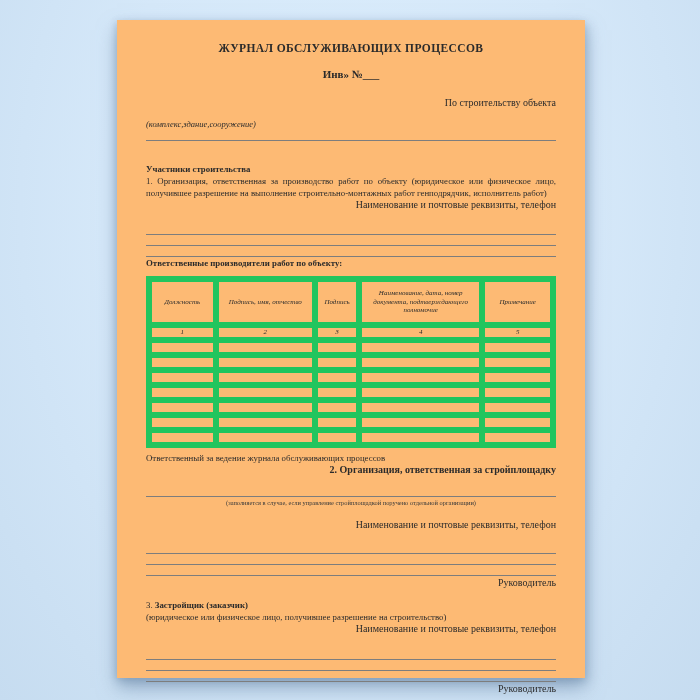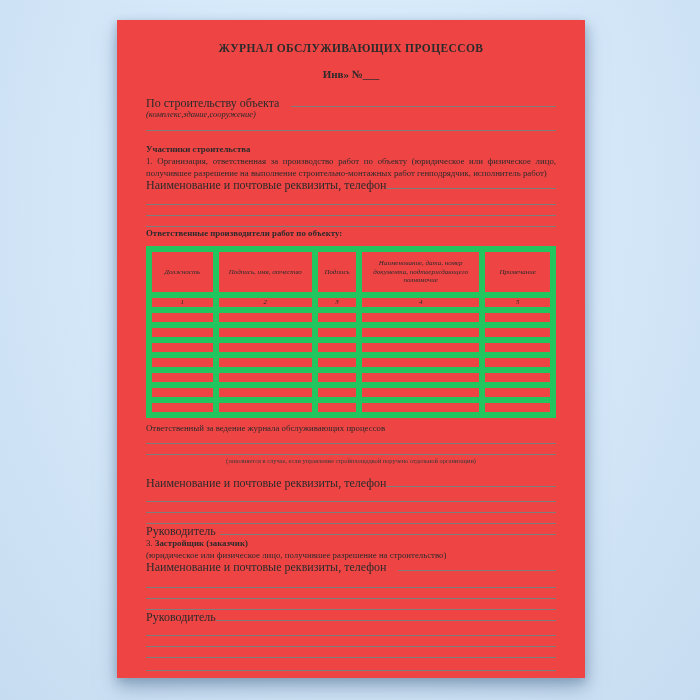--- a/index.html
+++ b/index.html
@@ -16,21 +16,21 @@
     color: #2b2b2b;
   }
   .sheet {
     position: absolute;
     left: 117px;
     top: 20px;
     width: 468px;
     height: 658px;
     box-sizing: border-box;
     padding: 20px 29px 0 29px;
-    background: #ef4444;
+    background: #fdba74;
     box-shadow: 0 10px 18px rgba(105, 135, 165, 0.55),
                 3px 4px 9px rgba(115, 145, 175, 0.35),
                 -2px 2px 6px rgba(115, 145, 175, 0.25);
   }
   .title {
     font-size: 11.5px;
     font-weight: bold;
     text-align: center;
     letter-spacing: 0.4px;
     margin-top: 2px;
@@ -42,23 +42,24 @@
     text-align: center;
     margin-top: 13px;
     line-height: 12px;
   }
   .txt {
     font-size: 8.8px;
     line-height: 12px;
   }
   .row {
     display: flex;
-    align-items: flex-start;
-    font-size: 12px;
-    line-height: 12px;
+    align-items: flex-end;
+    font-size: 10px;
+    line-height: 12px;
+    flex-direction: column;
   }
   .row .lbl { white-space: nowrap; }
   .fill {
     flex: 1 1 auto;
     border-bottom: 1px solid #7d7d7d;
     height: 9px;
   }
   .fill.gap { margin-left: 12px; }
   .fill.gap-sm { margin-left: 4px; }
   .uline {
@@ -104,21 +105,21 @@
   }
   table.producers td.num {
     font-style: italic;
     font-size: 7px;
     height: 9px;
     line-height: 9px;
   }
   table.producers td.empty {
     height: 9px;
   }
-  .mt-sec { margin-top: 12px; }
+  .mt-sec { margin-top: 22px; }
 </style>
 </head>
 <body>
 
 <div class="sheet">
 
   <div class="title">ЖУРНАЛ ОБСЛУЖИВАЮЩИХ ПРОЦЕССОВ</div>
   <div class="inv">Инв» №___</div>
 
   <div class="row" style="margin-top:17px">
@@ -213,20 +214,21 @@
           <td class="empty"></td>
           <td class="empty"></td>
           <td class="empty"></td>
         </tr>
   </tbody>
     </table>
 
   <div class="txt" style="margin-top:4px">Ответственный за ведение журнала обслуживающих процессов</div>
 
   <div class="row">
+    <span class="lbl bold">2. Организация, ответственная за стройплощадку</span>
     <span class="fill"></span>
   </div>
   <div class="uline"></div>
   <div class="note-small">(заполняется в случае, если управление стройплощадкой поручено отдельной организации)</div>
 
   <div class="row" style="margin-top:12px">
     <span class="lbl">Наименование и почтовые реквизиты, телефон</span>
     <span class="fill"></span>
   </div>
   <div class="uline" style="margin-top:2px"></div>

